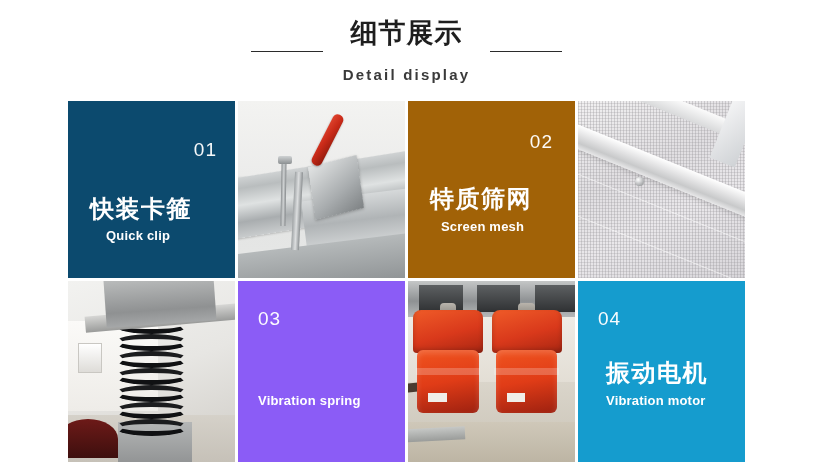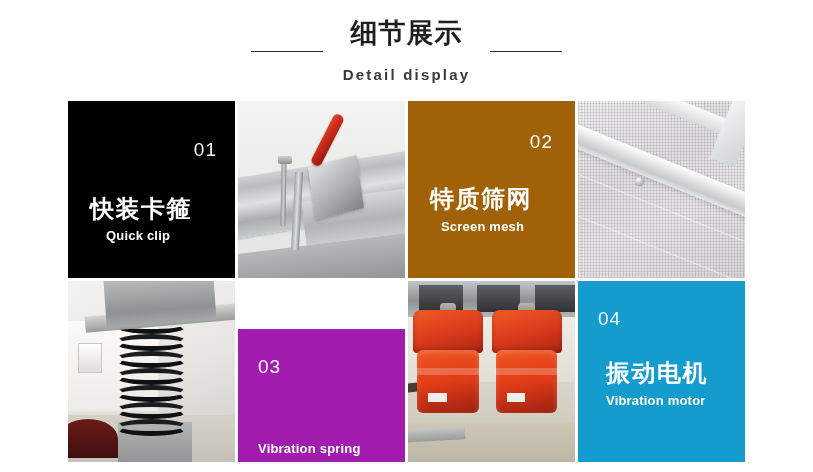--- a/index.html
+++ b/index.html
@@ -415,21 +415,21 @@
     <div class="titles">
       <div class="title-cn">细节展示</div>
       <div class="title-en">Detail  display</div>
     </div>
     <div class="rule"></div>
   </div>
 </div>
 
 <div class="grid">
 
-  <div class="cell label-tile t01" id="tile01" style="background: #000000;">
+  <div class="cell label-tile t01" id="tile01" style="background: #0c4a6e;">
     <div class="num">01</div>
     <div class="cn">快装卡箍</div>
     <div class="en">Quick clip</div>
   </div>
 
   <div class="cell photo ph-clamp">
     <div class="trough"></div>
     <div class="trough2"></div>
     <div class="base"></div>
     <div class="body"></div>
@@ -466,21 +466,21 @@
         <i></i>
         <i></i>
         <i></i>
         <i></i>
         <i></i>
     </div>
     <div class="top-plate"></div>
     <div class="top-brkt"></div>
   </div>
 
-  <div class="cell label-tile t03" id="tile03" style="background: #a21caf; margin-top: 48px;">
+  <div class="cell label-tile t03" id="tile03" style="background: #8b5cf6;">
     <div class="num">03</div>
     <div class="en">Vibration spring</div>
   </div>
 
   <div class="cell photo ph-motor">
     <div class="wall2"></div>
     <div class="ground"></div>
     <div class="duct">
       <div class="slot a"></div>
       <div class="slot b"></div>

